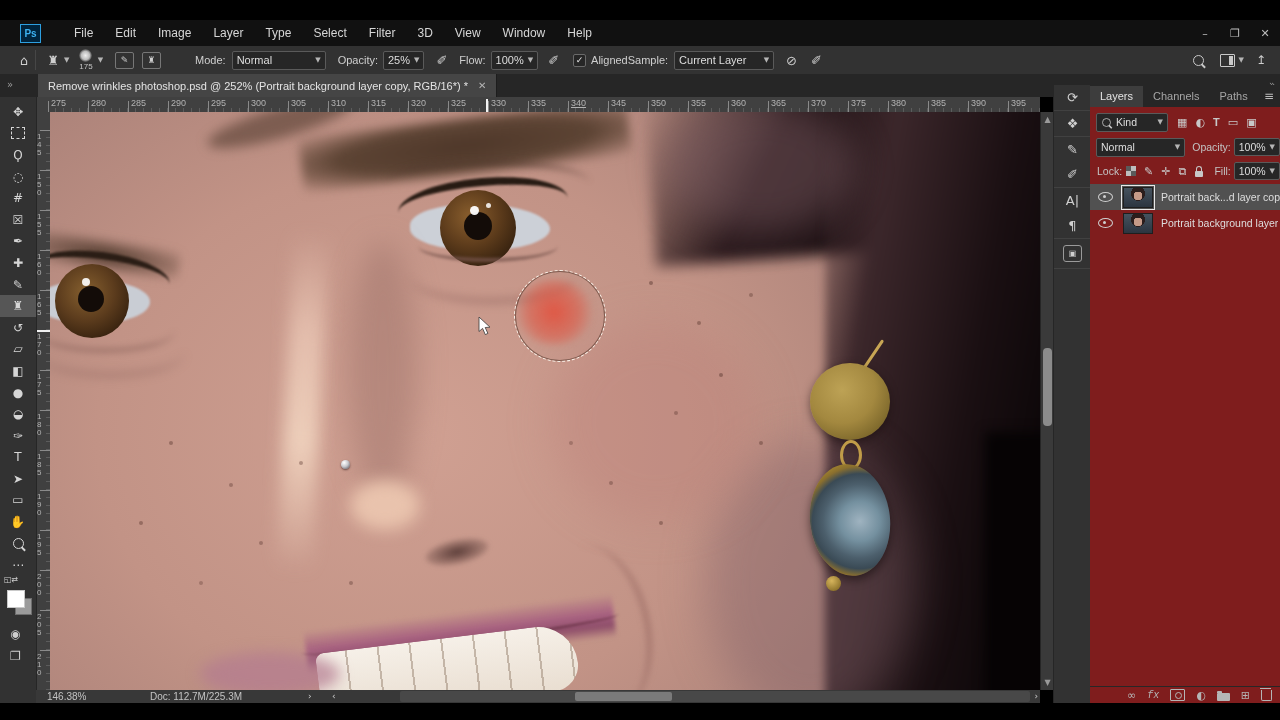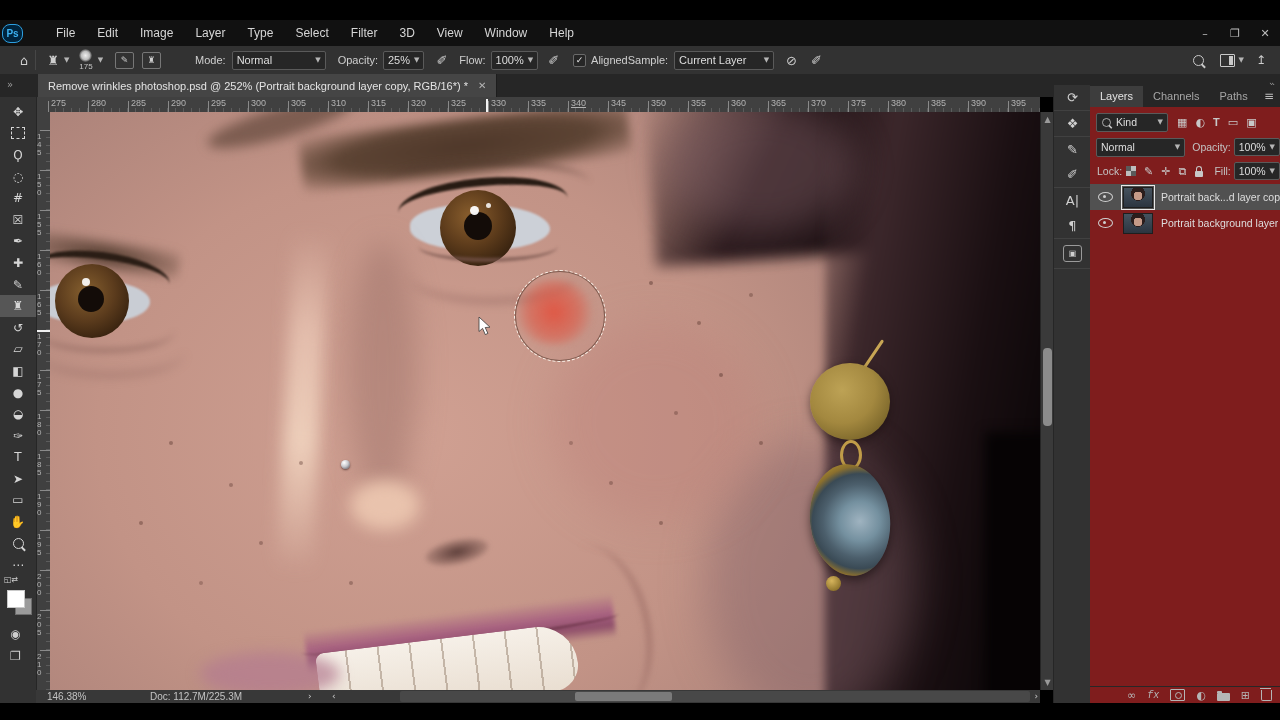--- a/index.html
+++ b/index.html
@@ -3,22 +3,22 @@
 <meta charset="utf-8">
 <style>
   html,body{margin:0;padding:0;background:#000;width:1280px;height:720px;overflow:hidden;
     font-family:"Liberation Sans",sans-serif;-webkit-font-smoothing:antialiased;}
   .app{position:absolute;left:0;top:0;width:1280px;height:720px;background:#000;}
   .abs{position:absolute;}
   .ic{font-family:"DejaVu Sans",sans-serif;color:#cfcfcf;font-size:13px;line-height:1;}
   
   .titlebar{position:absolute;left:0;top:20px;width:1280px;height:26px;background:#111;
     display:flex;align-items:center;color:#d6d6d6;font-size:12px;}
-  .pslogo{width:19px;height:17px;margin-left:2px;background:#00243d;border:1px solid #2d9fe0;
-    border-radius:8px;color:#3cb1f0;font-size:10px;font-weight:bold;display:flex;align-items:center;justify-content:center;}
+  .pslogo{width:19px;height:17px;margin-left:20px;background:#00243d;border:1px solid #2d9fe0;
+    border-radius:0;color:#3cb1f0;font-size:10px;font-weight:bold;display:flex;align-items:center;justify-content:center;}
   .menus{display:flex;margin-left:22px;gap:0;}
   .menu-item{padding:4px 11px;cursor:default;}
   .winctl{position:absolute;right:0;top:0;height:26px;display:flex;align-items:center;color:#bdbdbd;}
   .winctl span{width:30px;text-align:center;font-size:11px;font-family:"DejaVu Sans",sans-serif;}
   
   .optionsbar{position:absolute;left:0;top:46px;width:1280px;height:28px;background:#323232;
     border-bottom:1px solid #161616;display:flex;align-items:center;color:#cfcfcf;font-size:11px;}
   .osep{width:1px;height:20px;background:#464646;margin:0 7px;}
   .combo{background:#262626;border:1px solid #5a5a5a;border-radius:2px;height:17px;display:flex;
     align-items:center;padding:0 4px;color:#dedede;gap:4px;}

